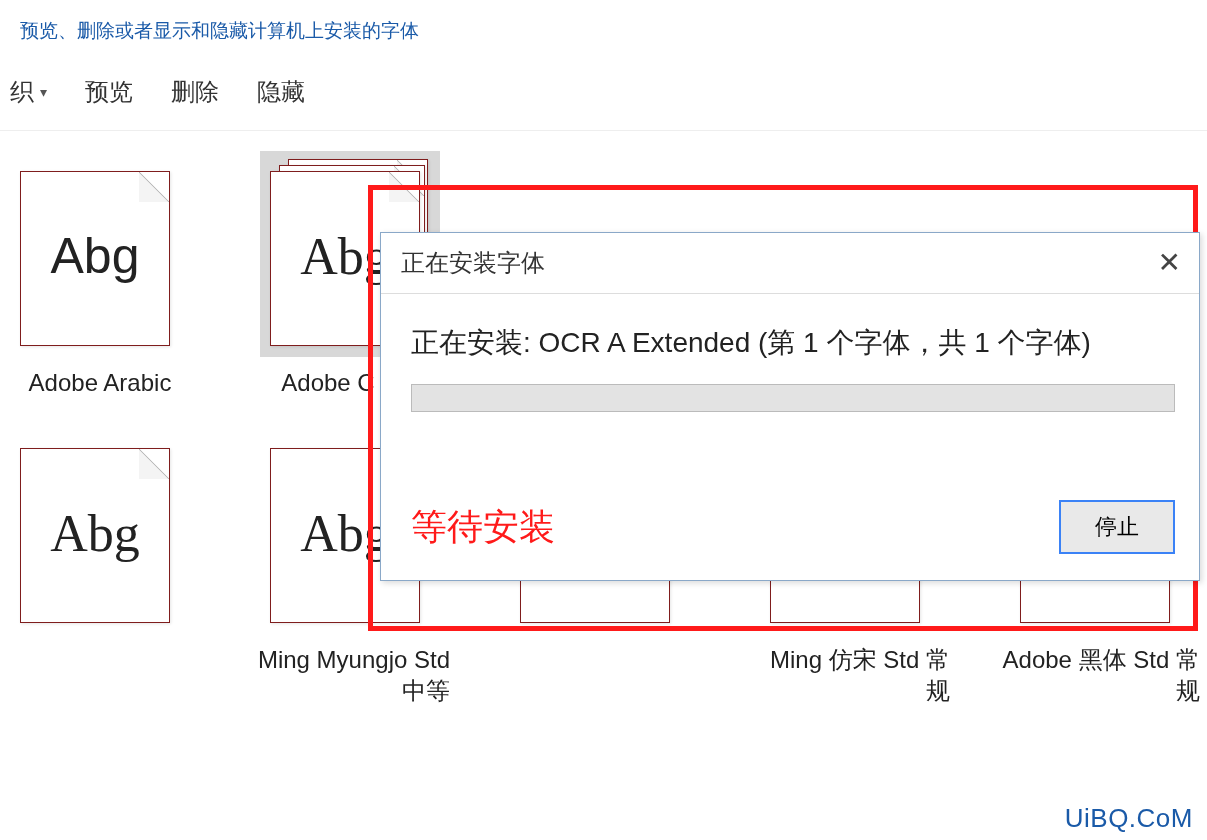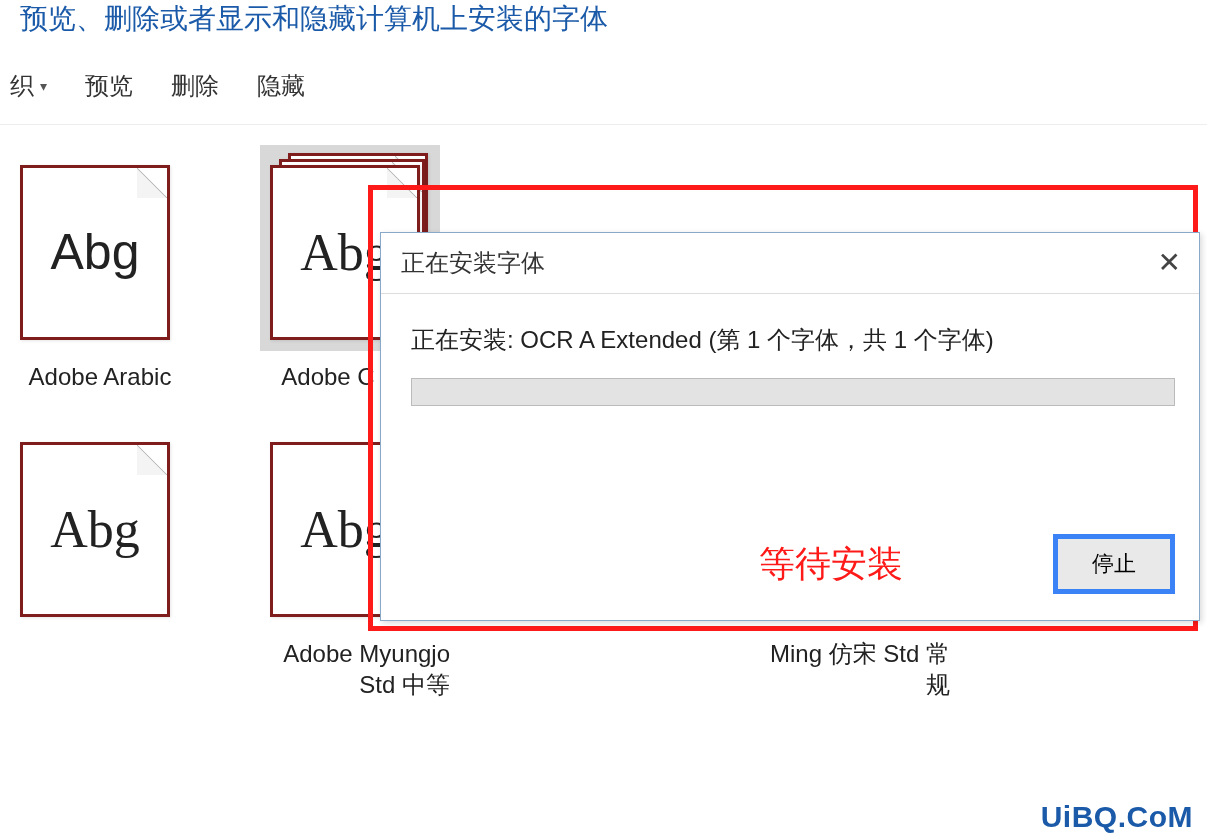--- a/index.html
+++ b/index.html
@@ -6,22 +6,22 @@
   body {
     font-family: "Microsoft YaHei", "Segoe UI", sans-serif;
     background: #fff;
     width: 1207px;
     height: 840px;
     overflow: hidden;
     position: relative;
   }
   .page-title {
     color: #1a5aa8;
-    font-size: 28px;
-    padding: 0 0 10px 20px;
+    font-size: 19px;
+    padding: 18px 0 10px 20px;
     font-weight: 400;
   }
   .toolbar {
     display: flex;
     align-items: center;
     gap: 38px;
     padding: 22px 0 22px 10px;
     font-size: 24px;
     color: #333;
     border-bottom: 1px solid #eee;
@@ -63,21 +63,21 @@
     justify-content:center;
   }
   .font-thumb {
     position: relative;
     width: 160px;
     height: 190px;
   }
   .page {
     position: absolute;
     background: #fff;
-    border: 3px solid #7f1d1d;
+    border: 1px solid #7f1d1d;
     width: 150px;
     height: 175px;
     box-shadow: 1px 1px 3px rgba(0,0,0,0.1);
     text-decoration: underline;
   }
   .page.back2 { top: 0; left: 18px; width:140px; height:168px;}
   .page.back1 { top: 6px; left: 9px; width:146px; height:172px;}
   .page.front { top: 12px; left: 0; width:150px; height:175px;}
   .page-corner {
     position: absolute;
@@ -135,45 +135,45 @@
   }
   .dlg-title { font-size: 24px; color: #333; }
   .dlg-close {
     font-size: 28px;
     color: #444;
     cursor: pointer;
     font-family: Arial, sans-serif;
     line-height: 1;
   }
   .dlg-body { padding: 30px 24px 26px 30px; }
-  .dlg-msg { font-size: 24px; color: #222; margin-bottom: 22px; }
+  .dlg-msg { font-size: 28px; color: #222; margin-bottom: 22px; }
   .progress { width: 100%; height: 28px; border:1px solid #bbb; background:#e3e3e3; }
   .dlg-footer {
     display: flex;
-    justify-content: flex-end;
+    justify-content: space-between;
     align-items: center;
     padding: 0 24px 26px 30px;
     gap: 30px;
-    margin-top: 102px;
+    margin-top: 62px;
   }
   .annot-text { color:#ff1a1a; font-size:36px; margin-right: 120px;}
   .dlg-btn {
-    border: 5px solid #3b82f6;
+    border: 2px solid #3b82f6;
     background: #e9e9e9;
     padding: 10px 34px;
     font-size: 22px;
     cursor: pointer;
   }
   .watermark {
     position: absolute;
     right: 14px;
     bottom: 6px;
     color: #1a5aa8;
-    font-size: 30px;
-    font-weight: 700;
+    font-size: 26px;
+    font-weight: 400;
     letter-spacing: 0.5px;
     z-index: 60;
   }
 </style>
 </head>
 <body>
 
 <div class="page-title">预览、删除或者显示和隐藏计算机上安装的字体</div>
 
 <div class="toolbar">
@@ -235,21 +235,21 @@
 
     <div class="font-item">
       <div class="thumb-wrap">
         <div class="font-thumb">
           <div class="page front">
               <div class="page-corner"></div>
             <div class="abg">Abg</div>
           </div>
         </div>
       </div>
-      <div class="font-name">Adobe Myungjo Std 中等</div>
+      <div class="font-name">Ming Myungjo Std 中等</div>
     </div>
 
     <div class="font-item">
       <div class="thumb-wrap">
         <div class="font-thumb">
           <div class="page front">
               <div class="page-corner"></div>
             </div>
         </div>
       </div>
@@ -267,20 +267,21 @@
     </div>
 
     <div class="font-item">
       <div class="thumb-wrap">
         <div class="font-thumb">
           <div class="page front">
               <div class="page-corner"></div>
             </div>
         </div>
       </div>
+      <div class="font-name">Adobe 黑体 Std 常规</div>
     </div>
   </div>
 
 </div>
 
 <div class="annot-box"></div>
 
 <div class="dialog">
   <div class="dlg-titlebar">
     <div class="dlg-title">正在安装字体</div>

